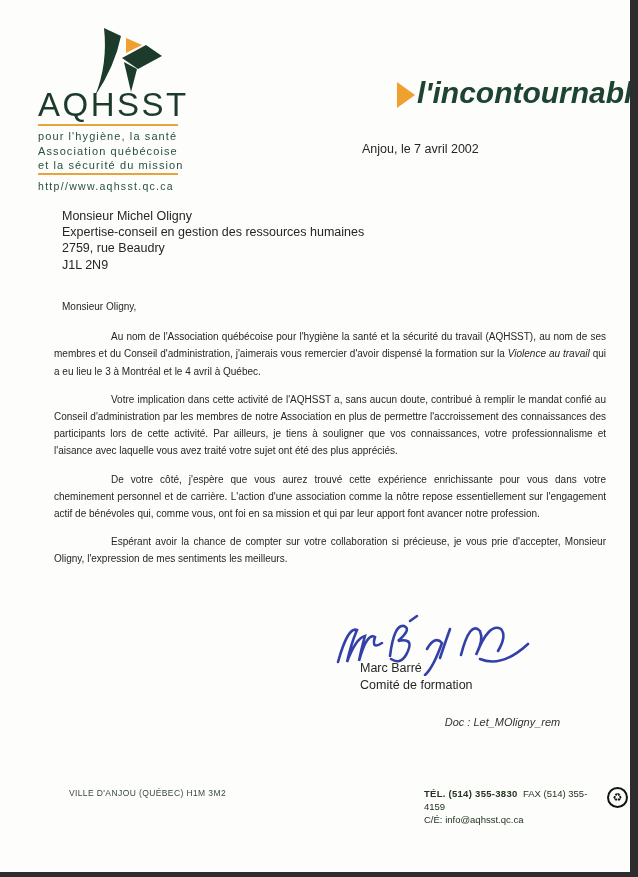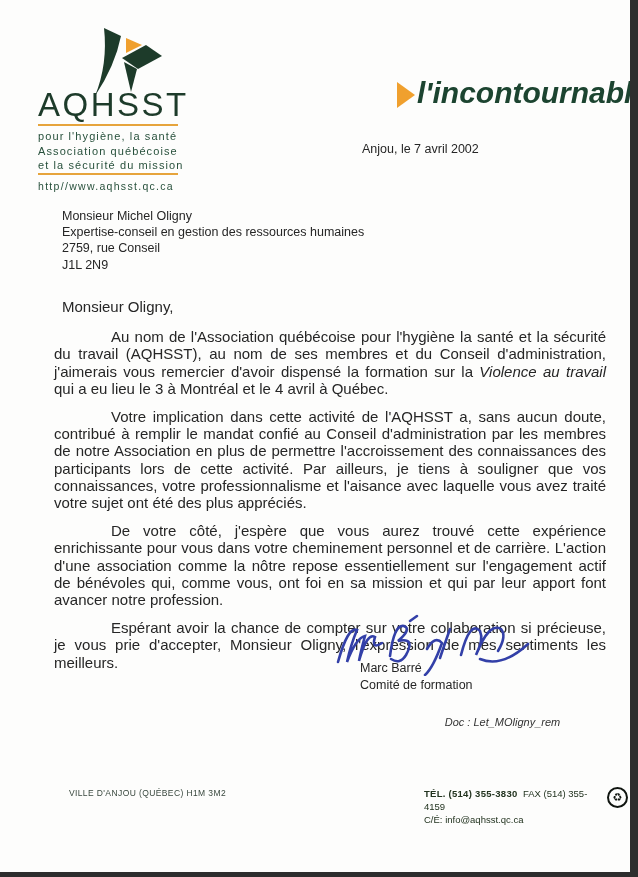--- a/index.html
+++ b/index.html
@@ -44,21 +44,21 @@
     border-top:13px solid transparent;border-bottom:13px solid transparent;
     border-left:18px solid #f0a02e;}
   .tagline{
     font-size:30px;font-style:italic;font-weight:bold;
     letter-spacing:0px;color:#1c4430;margin-left:2px;
   }
   .date-line{left:362px;top:142px;font-size:12.5px;}
 
   
   .recipient{left:62px;top:208px;font-size:12.5px;line-height:16.2px;}
-  .letter{left:54px;top:298px;width:552px;font-size:15px;line-height:17.2px;}
+  .letter{left:54px;top:298px;width:552px;font-size:10px;line-height:17.2px;}
   .salutation{margin:0 0 13px 8px;}
   .letter p{margin:8px 0 11px 0;text-align:justify;text-indent:57px;}
   .italic{font-style:italic;}
 
   
   .sig-svg{left:330px;top:614px;}
   .signer{left:360px;top:660px;font-size:12.5px;line-height:17px;}
   .doc-ref{left:430px;top:716px;width:145px;text-align:center;
     font-size:11px;font-style:italic;color:#333;}
 
@@ -99,21 +99,21 @@
 <div class="abs tagline-wrap">
   <span class="tagline-tri"></span>
   <span class="tagline">l'incontournable</span>
 </div>
 
 <div class="abs date-line">Anjou, le 7 avril 2002</div>
 
 <div class="abs recipient">
   <div>Monsieur Michel Oligny</div>
   <div>Expertise-conseil en gestion des ressources humaines</div>
-  <div>2759, rue Conseil</div>
+  <div>2759, rue Beaudry</div>
   <div>J1L 2N9</div>
 </div>
 
 <div class="abs letter">
   <div class="salutation">Monsieur Oligny,</div>
   <p><span>Au nom de l'Association québécoise pour l'hygiène la santé et la sécurité du travail (AQHSST), au nom de ses membres et du Conseil d'administration, j'aimerais vous remercier d'avoir dispensé la formation sur la </span><span class="italic">Violence au travail</span><span> qui a eu lieu le 3 à Montréal et le 4 avril à Québec.</span></p>
   <p>Votre implication dans cette activité de l'AQHSST a, sans aucun doute, contribué à remplir le mandat confié au Conseil d'administration par les membres de notre Association en plus de permettre l'accroissement des connaissances des participants lors de cette activité.  Par ailleurs, je tiens à souligner que vos connaissances, votre professionnalisme et l'aisance avec laquelle vous avez traité votre sujet ont été des plus appréciés.</p>
   <p>De votre côté, j'espère que vous aurez trouvé cette expérience enrichissante pour vous dans votre cheminement personnel et de carrière.  L'action d'une association comme la nôtre repose essentiellement sur l'engagement actif de bénévoles qui, comme vous, ont foi en sa mission et qui par leur apport font avancer notre profession.</p>
   <p>Espérant avoir la chance de compter sur votre collaboration si précieuse, je vous prie d'accepter, Monsieur Oligny, l'expression de mes sentiments les meilleurs.</p>
 </div>

